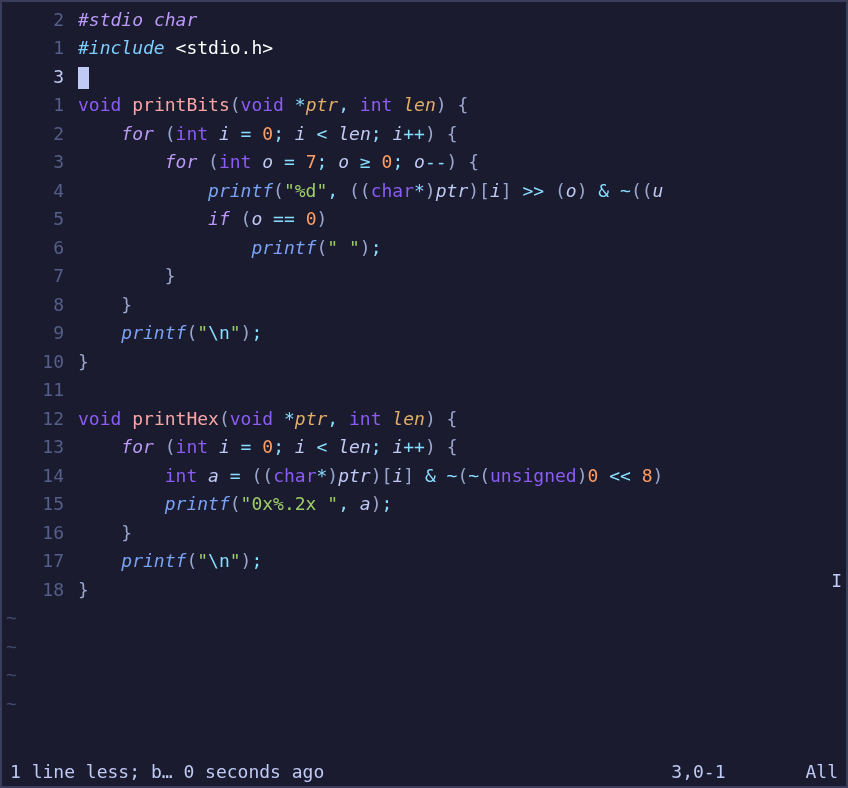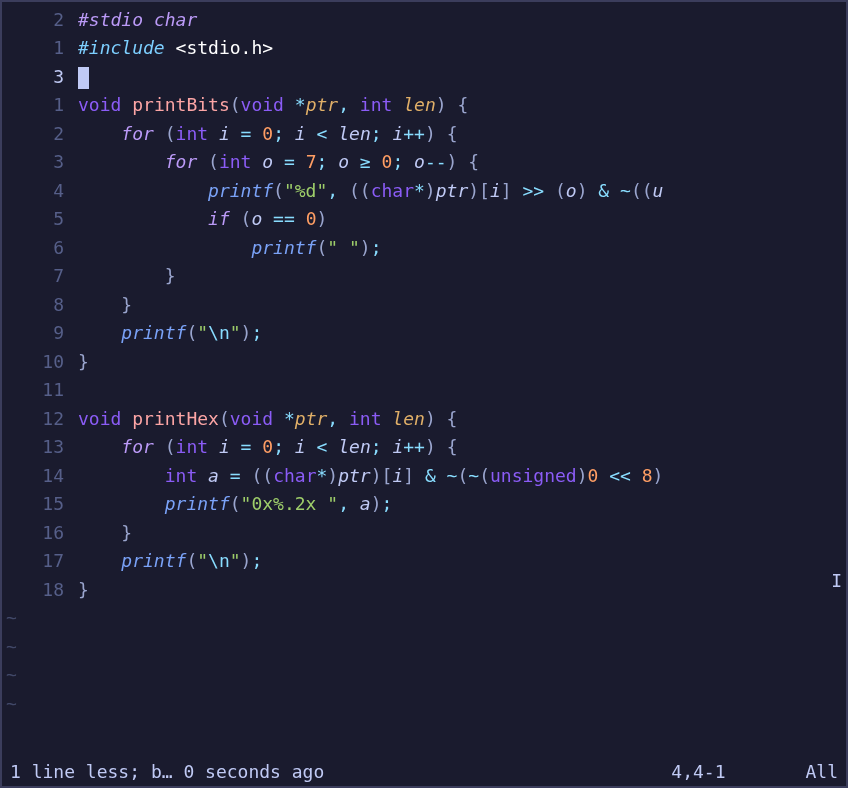--- a/index.html
+++ b/index.html
@@ -133,15 +133,15 @@
     <div class="line"><span class="tilde">~</span></div>
     <div class="line"><span class="tilde">~</span></div>
     <div class="line"><span class="tilde">~</span></div>
   </div>
 
 <div class="ibeam">I</div>
 
 <div class="statusbar">
   <span class="status-left">1 line less; b… 0 seconds ago</span>
   <span class="status-mid"></span>
-  <span class="status-pos">4,4-1</span>
+  <span class="status-pos">3,0-1</span>
   <span class="status-right">All</span>
 </div>
 
 </body></html>

